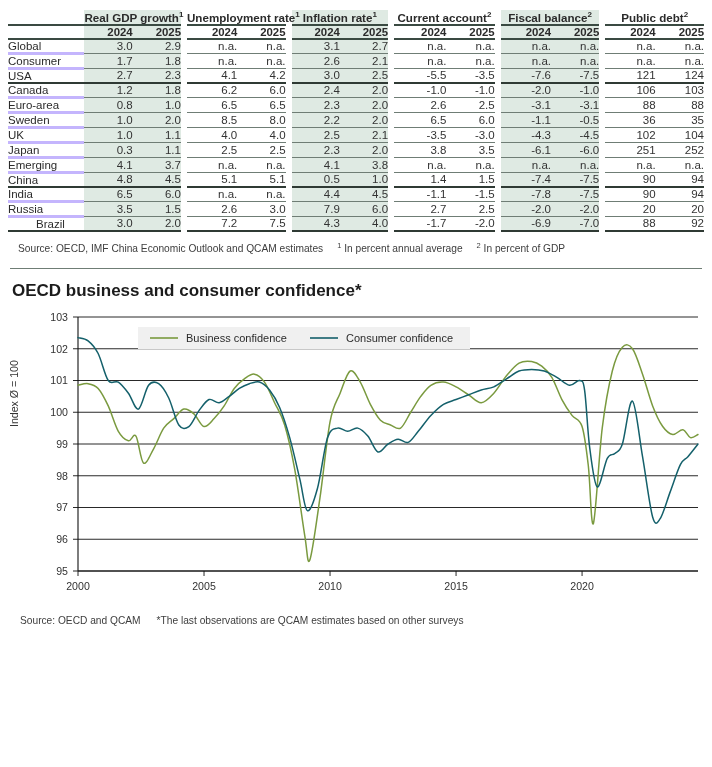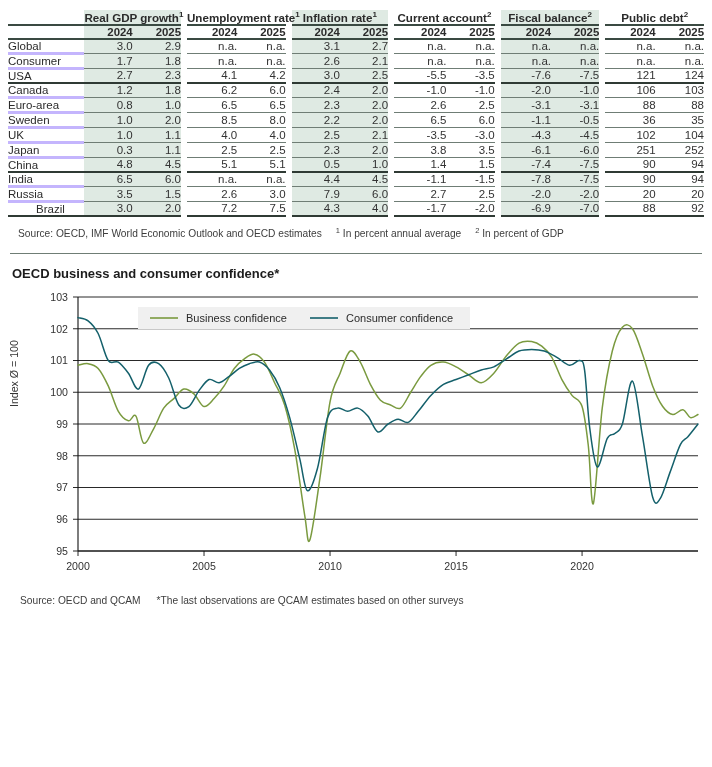--- a/index.html
+++ b/index.html
@@ -75,21 +75,21 @@
   
   .hr-main {
     margin: 14px 10px 0 10px;
     height: 1px;
     background: #6f7d75;
   }
 
   
   .chart-block { padding: 10px 10px 0 10px; position: relative; }
   .chart-title {
-    font-size: 13px;
+    font-size: 17px;
     font-weight: bold;
     color: #1c1c1c;
     margin: 2px 0 8px 2px;
   }
   .chart-area { position: relative; width: 692px; height: 300px; }
   .chart-svg { display: block; }
 
   .axis-label-y {
     position: absolute;
     left: -2px;
@@ -328,20 +328,40 @@
             <td class="gap"></td>
             <td class="num">3.8</td>
             <td class="num">3.5</td>
             <td class="gap"></td>
             <td class="num shade">-6.1</td>
             <td class="num shade">-6.0</td>
             <td class="gap"></td>
             <td class="num">251</td>
             <td class="num">252</td>
           </tr>
+          <tr>
+            <td class="cname">Emerging</td>
+            <td class="num shade">4.1</td>
+            <td class="num shade">3.7</td>
+            <td class="gap"></td>
+            <td class="num">n.a.</td>
+            <td class="num">n.a.</td>
+            <td class="gap"></td>
+            <td class="num shade">4.1</td>
+            <td class="num shade">3.8</td>
+            <td class="gap"></td>
+            <td class="num">n.a.</td>
+            <td class="num">n.a.</td>
+            <td class="gap"></td>
+            <td class="num shade">n.a.</td>
+            <td class="num shade">n.a.</td>
+            <td class="gap"></td>
+            <td class="num">n.a.</td>
+            <td class="num">n.a.</td>
+          </tr>
           <tr class="thickrow">
             <td class="cname">China</td>
             <td class="num shade">4.8</td>
             <td class="num shade">4.5</td>
             <td class="gap"></td>
             <td class="num">5.1</td>
             <td class="num">5.1</td>
             <td class="gap"></td>
             <td class="num shade">0.5</td>
             <td class="num shade">1.0</td>
@@ -412,21 +432,21 @@
             <td class="num shade">-6.9</td>
             <td class="num shade">-7.0</td>
             <td class="gap"></td>
             <td class="num">88</td>
             <td class="num">92</td>
           </tr>
         </tbody>
     </table>
 
     <div class="table-note">
-      <span>Source: OECD, IMF World Economic Outlook and OECD estimates</span><span class="note-sep"></span><sup>1</sup> <span>In percent annual average</span><span class="note-sep"></span><sup>2</sup> <span>In percent of GDP</span>
+      <span>Source: OECD, IMF China Economic Outlook and QCAM estimates</span><span class="note-sep"></span><sup>1</sup> <span>In percent annual average</span><span class="note-sep"></span><sup>2</sup> <span>In percent of GDP</span>
     </div>
   </div>
 
   <div class="hr-main"></div>
 
   <div class="chart-block">
     <div class="chart-title">OECD business and consumer confidence*</div>
     <div class="chart-area">
       <div class="axis-label-y">Index Ø = 100</div>
       <svg class="chart-svg" id="chart-svg" width="692" height="300" viewBox="0 0 692 300">

